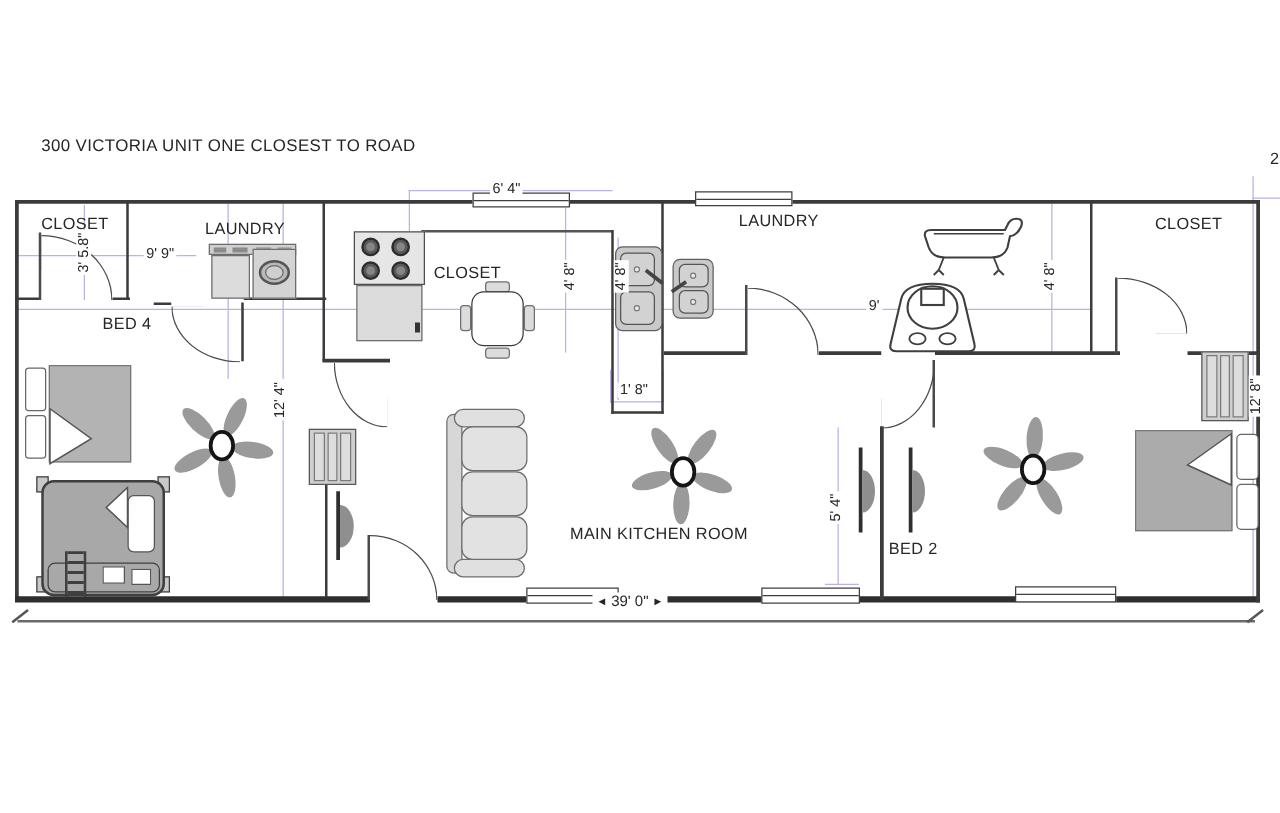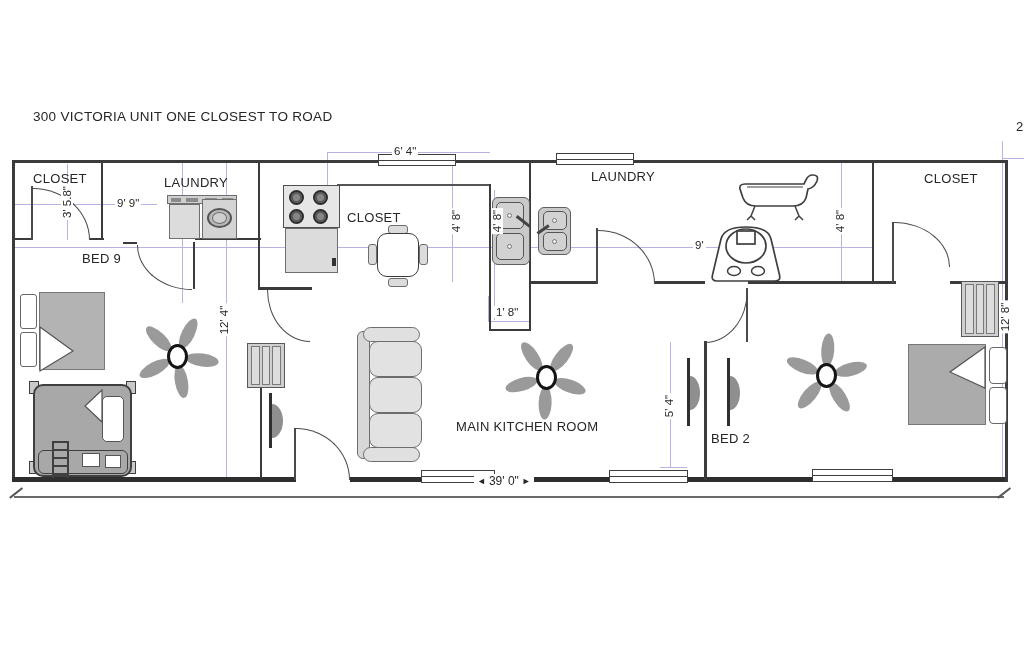--- a/index.html
+++ b/index.html
@@ -261,21 +261,21 @@
     <div class="blade" style="transform:rotate(-14deg) translateX(9px);"></div>
     <div class="blade" style="transform:rotate(58deg) translateX(9px);"></div>
     <div class="blade" style="transform:rotate(130deg) translateX(9px);"></div>
     <div class="blade" style="transform:rotate(202deg) translateX(9px);"></div>
     <div class="blade" style="transform:rotate(274deg) translateX(9px);"></div>
     <div class="hub"></div>
   </div>
 
   <div class="lbl" style="left:33px;top:171px;">CLOSET</div>
   <div class="lbl" style="left:164px;top:175px;">LAUNDRY</div>
-  <div class="lbl" style="left:82px;top:251px;">BED 9</div>
+  <div class="lbl" style="left:82px;top:251px;">BED 4</div>
   <div class="lbl" style="left:347px;top:210px;">CLOSET</div>
   <div class="lbl" style="left:591px;top:169px;">LAUNDRY</div>
   <div class="lbl" style="left:924px;top:171px;">CLOSET</div>
   <div class="lbl" style="left:456px;top:419px;">MAIN KITCHEN ROOM</div>
   <div class="lbl" style="left:711px;top:431px;">BED 2</div>
 
   <div class="dlbl" style="left:115px;top:197px;">9' 9"</div>
   <div class="dlbl" style="left:392px;top:145px;">6' 4"</div>
   <div class="dlbl" style="left:693px;top:239px;">9'</div>
   <div class="dlbl" style="left:494px;top:306px;">1' 8"</div>

